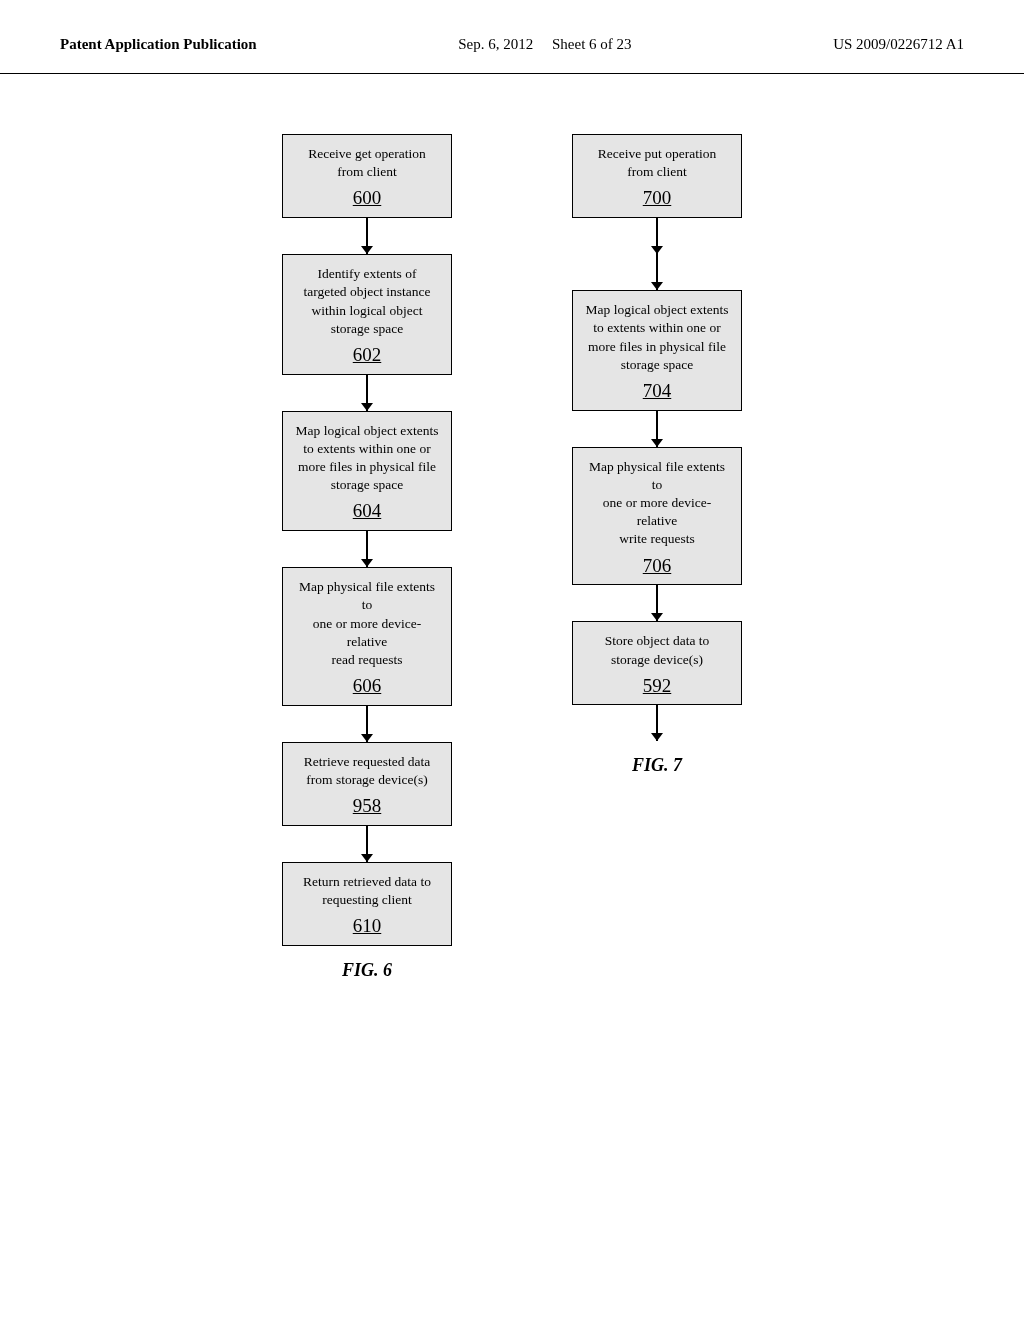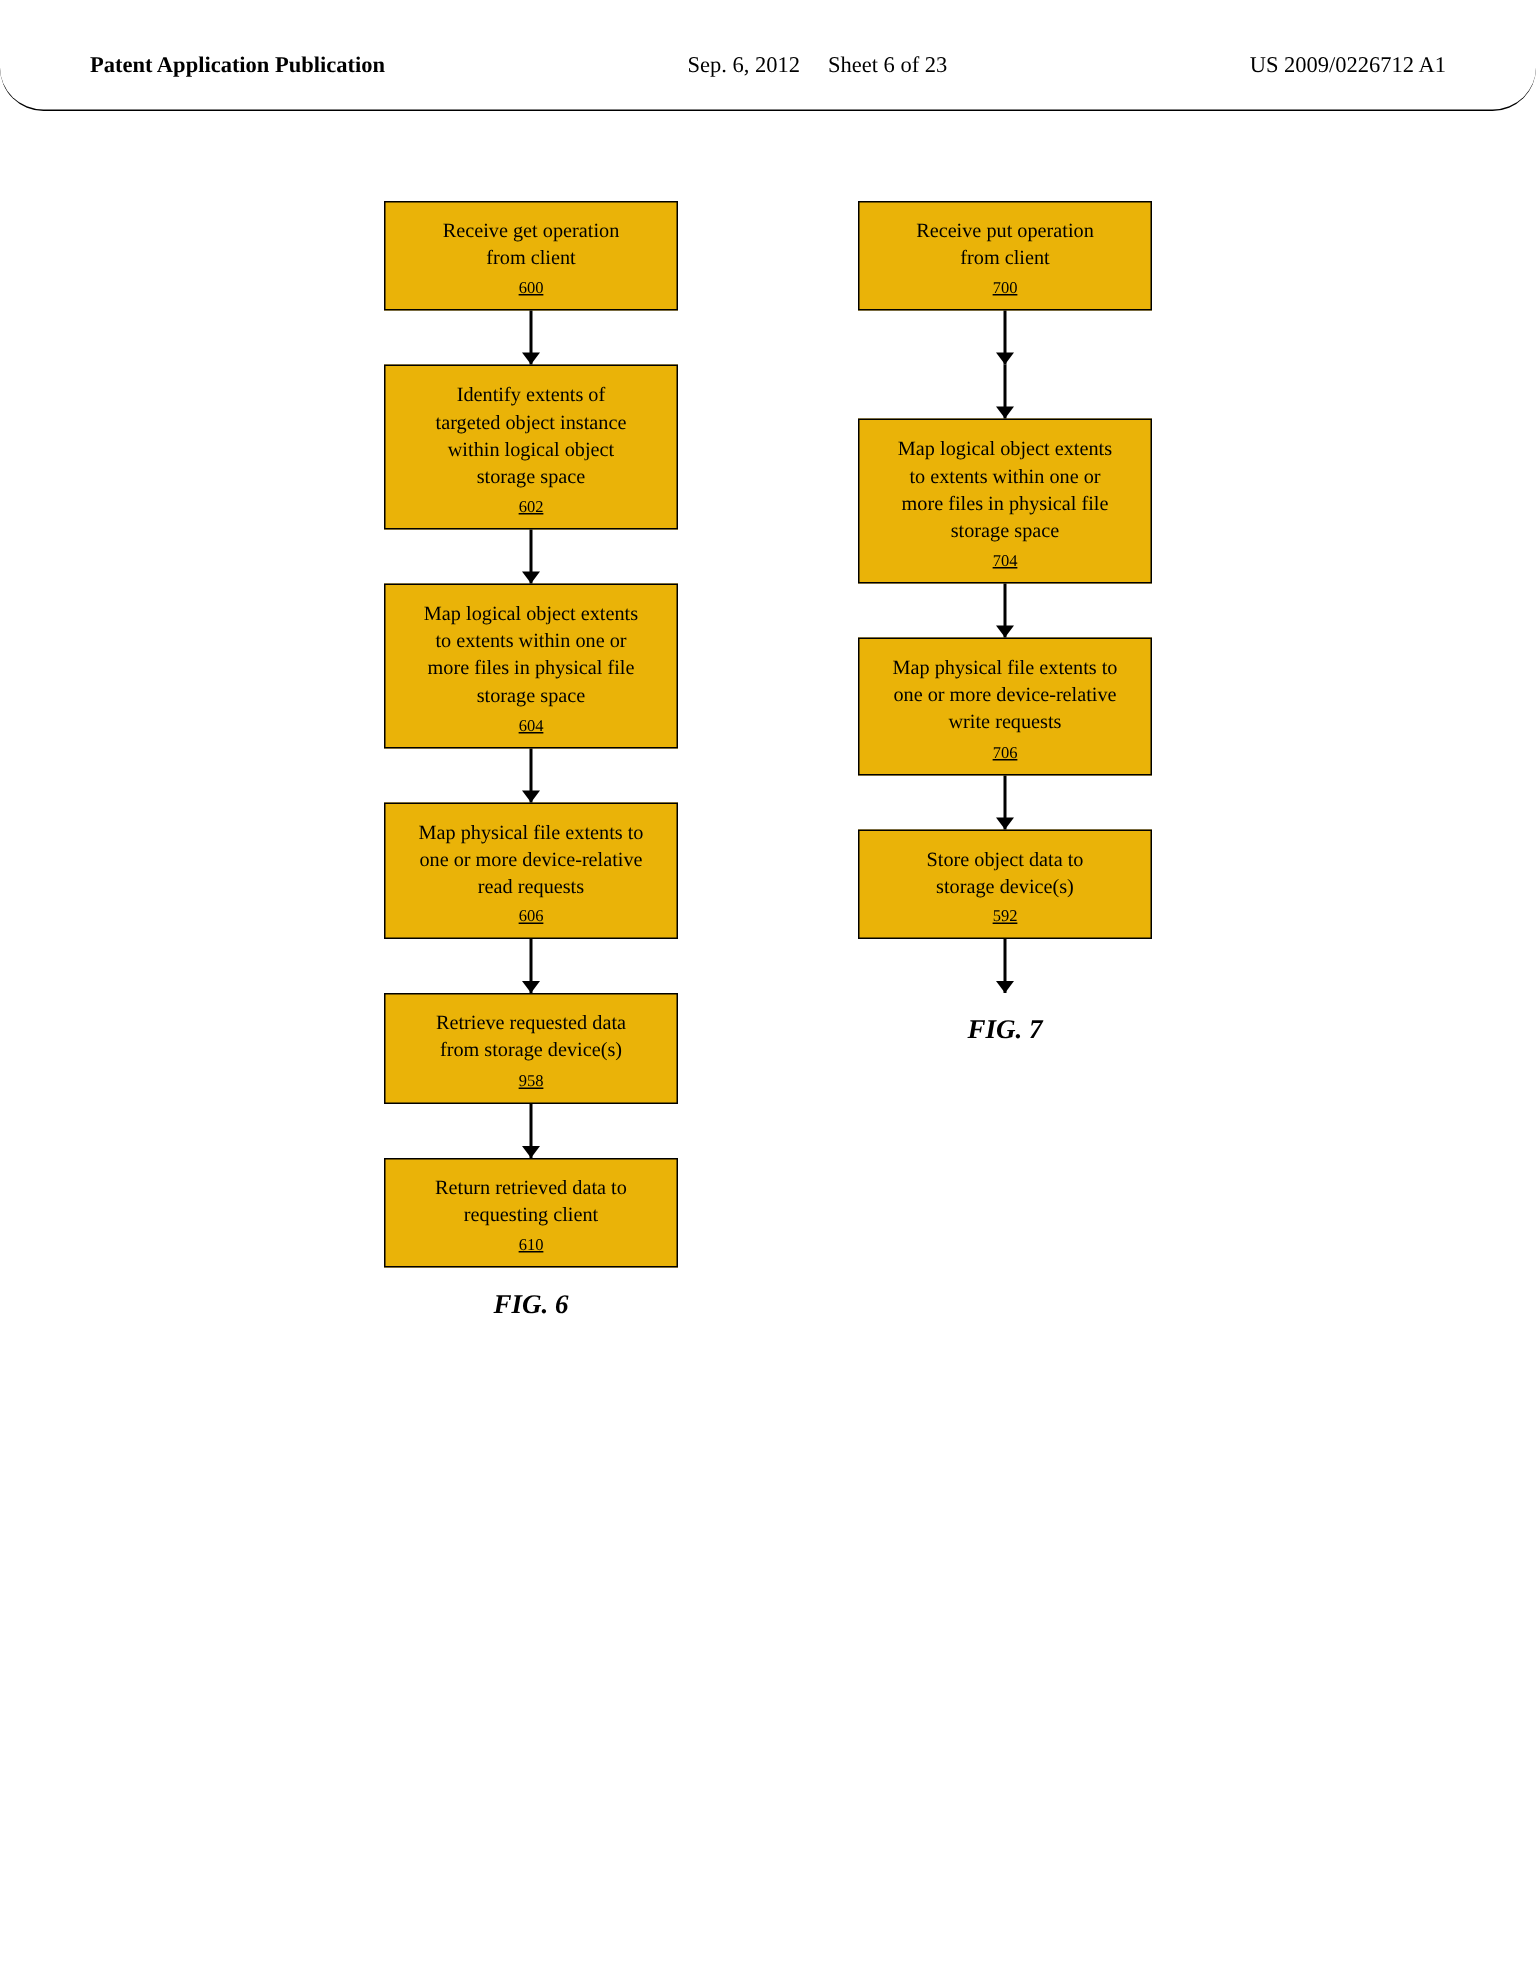--- a/index.html
+++ b/index.html
@@ -11,21 +11,20 @@
       position: relative;
       overflow: hidden;
     }
 
     .header {
       display: flex;
       justify-content: space-between;
       align-items: flex-start;
       padding: 36px 60px 20px 60px;
       border-bottom: 1px solid #000;
-      border-radius: 29px;
     }
 
     .header-left {
       font-size: 15px;
       font-weight: bold;
     }
 
     .header-center {
       font-size: 15px;
       text-align: left;
@@ -46,36 +45,36 @@
 
     .flowchart {
       display: flex;
       flex-direction: column;
       align-items: center;
       gap: 0;
     }
 
     .flow-box {
       border: 1.5px solid #000;
-      width: 196px;
+      width: 170px;
       min-height: 70px;
       display: flex;
       flex-direction: column;
       align-items: center;
       justify-content: center;
       text-align: center;
       padding: 10px 12px 6px 12px;
-      background: #eab308;
+      background: #e5e5e5;
       font-size: 13.5px;
       line-height: 1.35;
     }
 
     .flow-box .box-label {
       text-decoration: underline;
-      font-size: 11px;
+      font-size: 19px;
       margin-top: 4px;
     }
 
     .arrow {
       width: 2px;
       height: 36px;
       background: #000;
       position: relative;
       display: flex;
       flex-direction: column;

